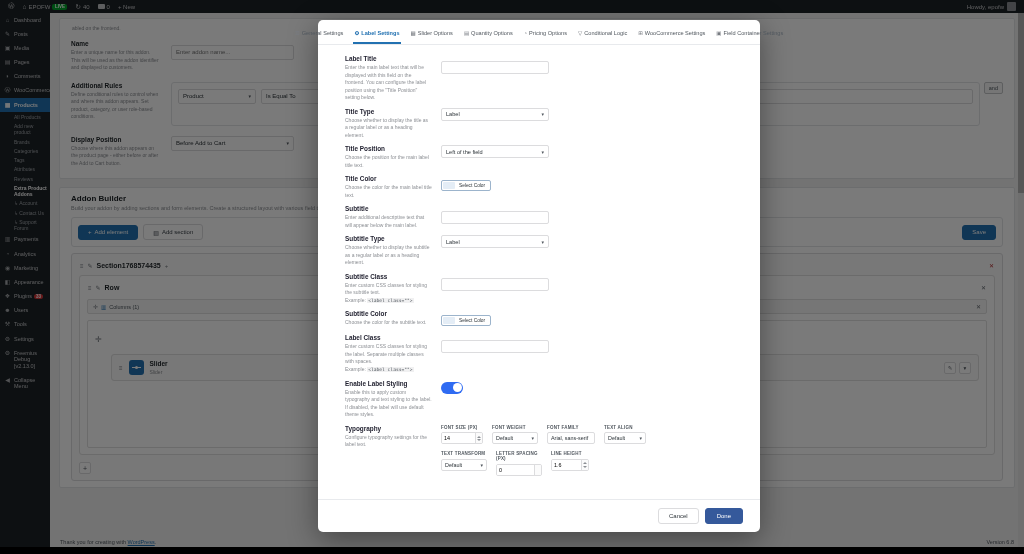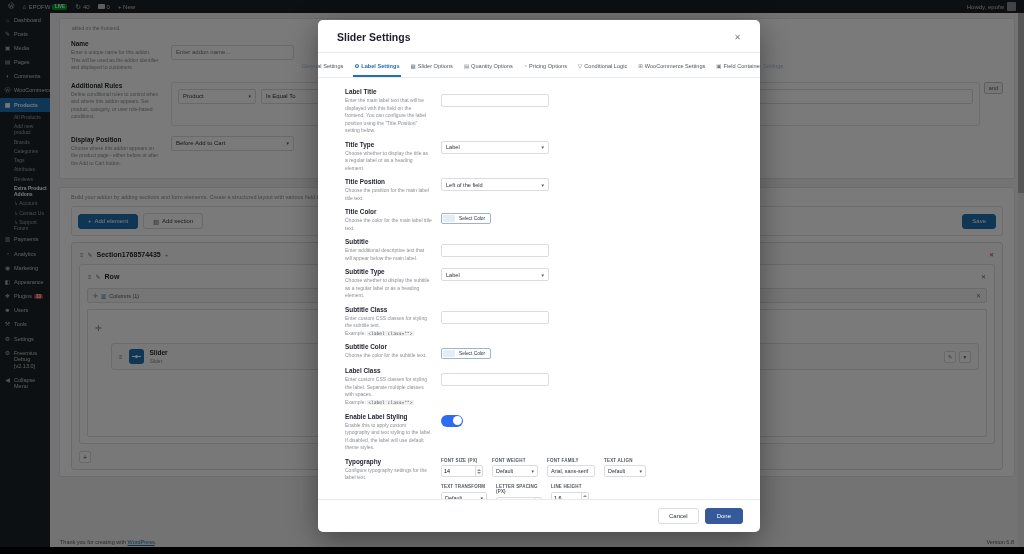--- a/index.html
+++ b/index.html
@@ -273,20 +273,21 @@
       <div>
         <div class="wsel" style="width:123px;">
             <span>Before Add to Cart</span>
             <span class="chev">▾</span>
           </div>
       </div>
     </div>
   </div>
 
   <div class="card">
+    <div class="b-title">Addon Builder</div>
     <div class="b-desc">Build your addon by adding sections and form elements. Create a structured layout with various field types to collect customer information.</div>
 
     <div class="toolbar-panel">
       <button class="btn btn-primary">
           <span>+</span>
           <span>Add element</span>
         </button>
       <button class="btn btn-outline">
           <span>▥</span>
           <span>Add section</span>
@@ -348,24 +349,20 @@
   </div>
 
   <div class="scrollbar">
       <div class="scroll-thumb"></div>
     </div>
 </div>
 
 <div class="scrim"></div>
 
 <div class="modal">
-  <div class="m-head">
-    <span class="m-title">Slider Settings</span>
-    <button class="m-close">✕</button>
-  </div>
 
   <div class="m-tabs">
     <button class="m-tab">
         <span class="tic">☰</span>
         <span>General Settings</span>
       </button>
     <button class="m-tab active">
         <span class="tic">⚙</span>
         <span>Label Settings</span>
       </button>

